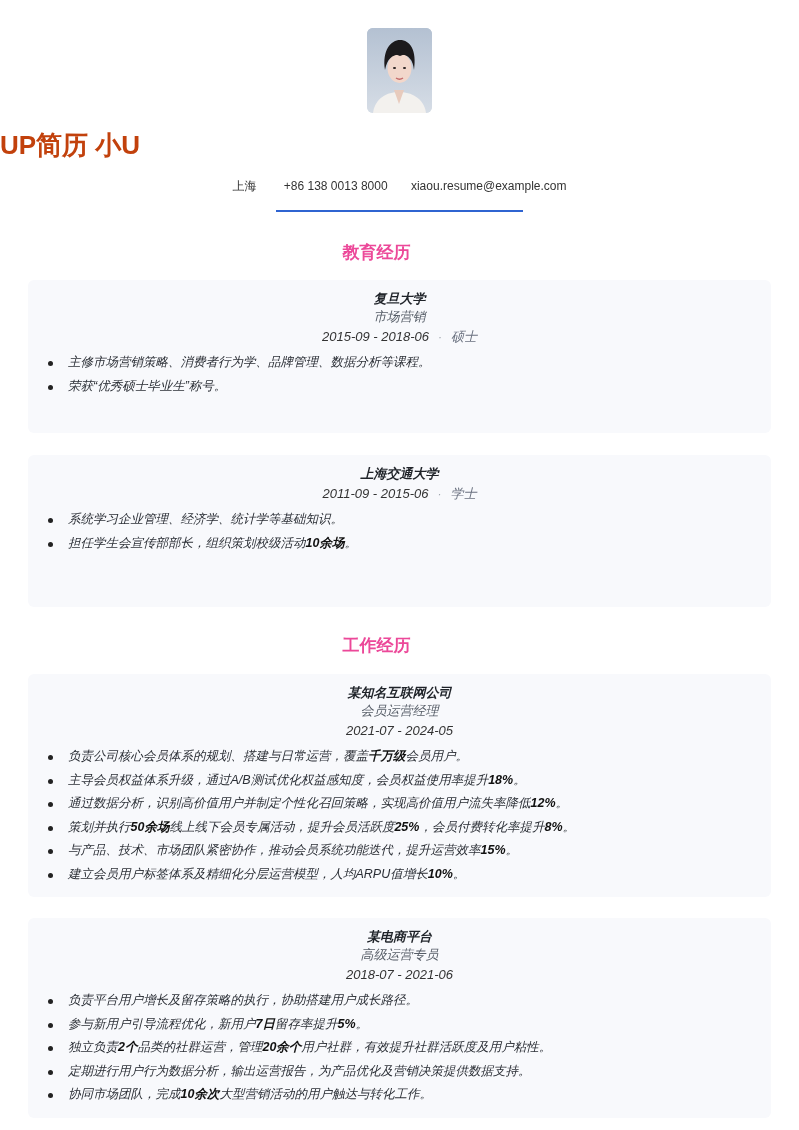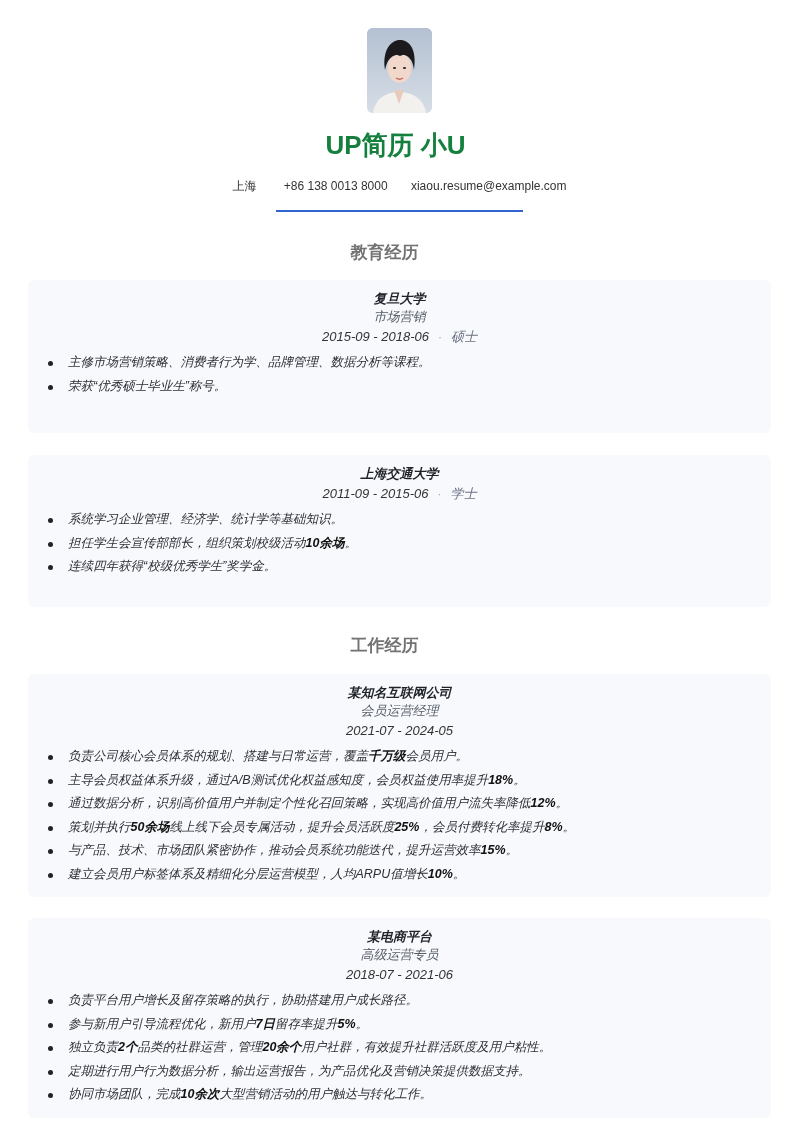--- a/index.html
+++ b/index.html
@@ -9,35 +9,35 @@
     .header { position: relative; width: 799px; text-align: center; }
     .photo {
       position: absolute; left: 367px; top: 28px; width: 65px; height: 85px;
       border-radius: 6px; overflow: hidden;
       background: linear-gradient(180deg, #b9c6d6 0%, #c9d3de 60%, #dfe3e8 100%);
     }
     .photo svg { display: block; width: 100%; height: 100%; }
 
     .name {
       position: absolute; left: 0; width: 791px; top: 128px;
-      font-size: 26px; font-weight: bold; color: #15803d; text-align: center; line-height: 34px;
+      font-size: 26px; font-weight: bold; color: #c2410c; text-align: left; line-height: 34px;
     }
     .contact {
       position: absolute; left: 0; width: 799px; top: 178px;
       font-size: 12px; color: #333; text-align: center; line-height: 16px;
     }
     .contact span { display: inline-block; margin: 0 10px; }
     .contact span.loc { margin-right: 14px; }
     .divider {
       position: absolute; left: 276px; top: 210px; width: 247px; height: 2px; background: #2f64d1;
     }
 
     .section-title {
-      position: absolute; left: 8px; width: 753px; text-align: center;
-      font-size: 17px; font-weight: bold; color: #737373; line-height: 22px;
+      position: absolute; left: 0; width: 753px; text-align: center;
+      font-size: 17px; font-weight: bold; color: #ec4899; line-height: 22px;
     }
 
     .card {
       position: absolute; left: 28px; width: 743px;
       background: #f8f9fc; border-radius: 6px;
       padding: 10px 14px 12px 14px;
       font-style: italic;
     }
     .card .org { text-align: center; font-size: 13px; font-weight: bold; color: #1f2329; line-height: 18px; }
     .card .role { text-align: center; font-size: 13px; color: #555c66; line-height: 18px; }
@@ -100,21 +100,20 @@
 </div>
 
 <div class="card" style="top:455px; height:152px;">
   <div class="org">上海交通大学</div>
   <div class="meta">
     <span>2011-09 - 2015-06</span><span class="dot">·</span><span class="degree">学士</span>
   </div>
   <ul>
       <li><span>系统学习企业管理、经济学、统计学等基础知识。</span></li>
       <li><span>担任学生会宣传部部长，组织策划校级活动</span><b>10余场</b><span>。</span></li>
-      <li><span>连续四年获得“校级优秀学生”奖学金。</span></li>
     </ul>
 </div>
 
 <div class="section-title" style="top:635px;">工作经历</div>
 
 <div class="card" style="top:674px; height:223px;">
   <div class="org">某知名互联网公司</div>
   <div class="role">会员运营经理</div>
   <div class="meta">
     <span>2021-07 - 2024-05</span>

